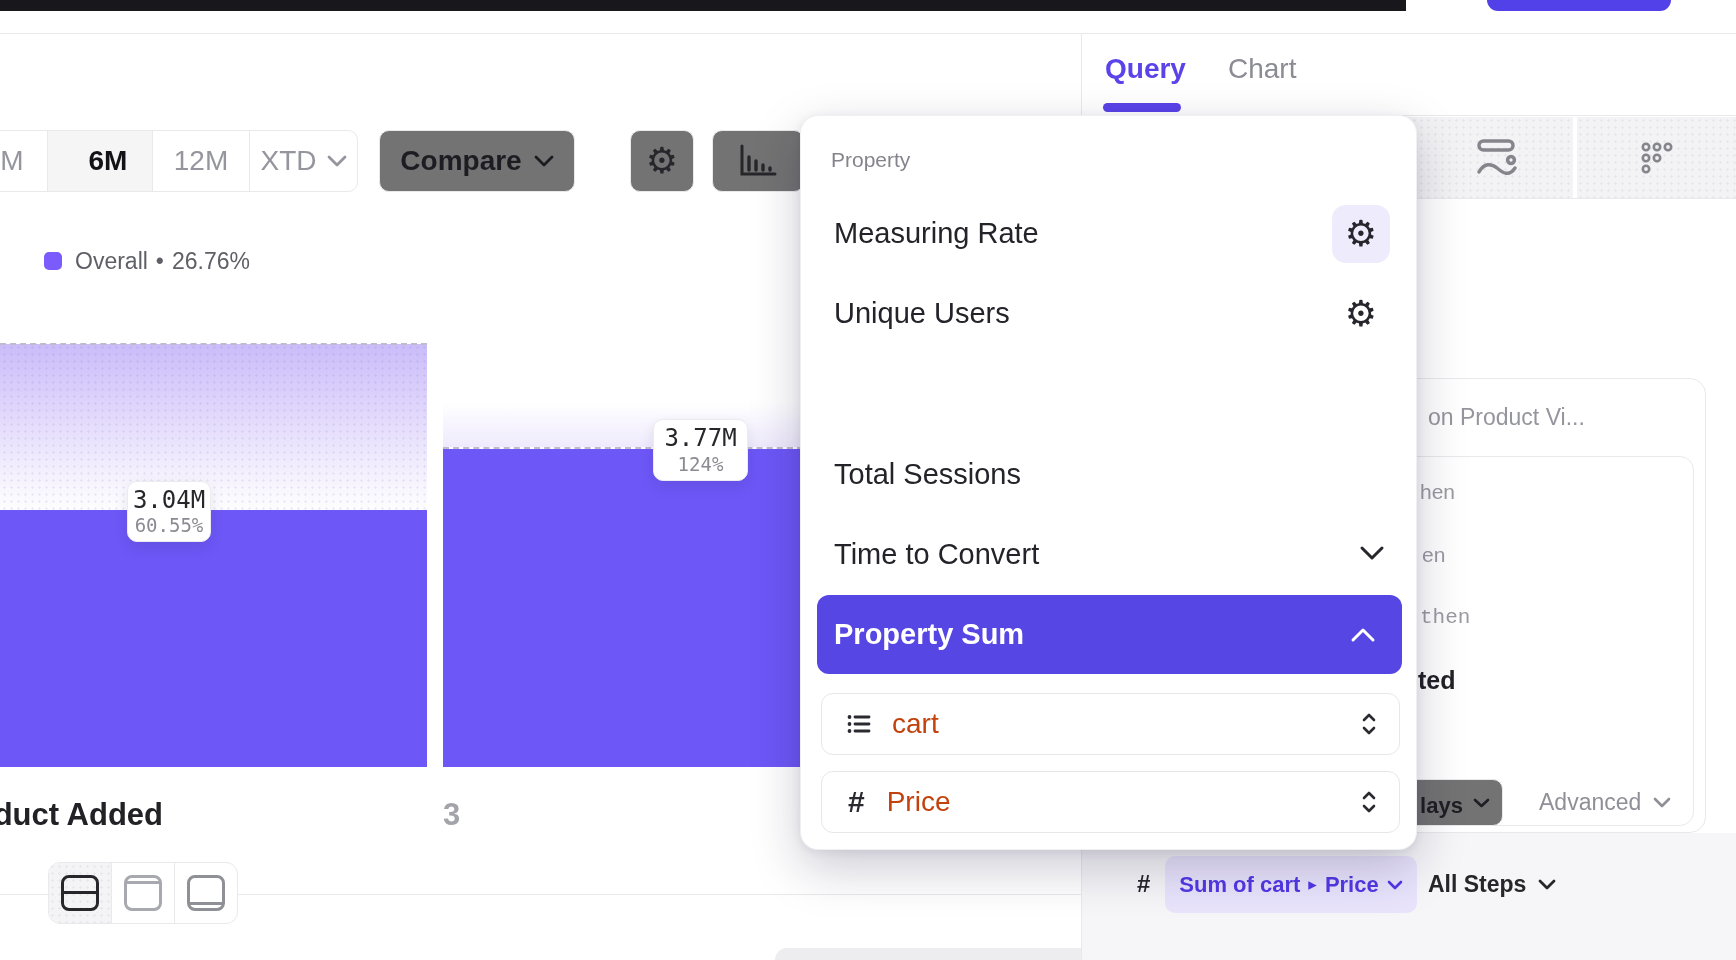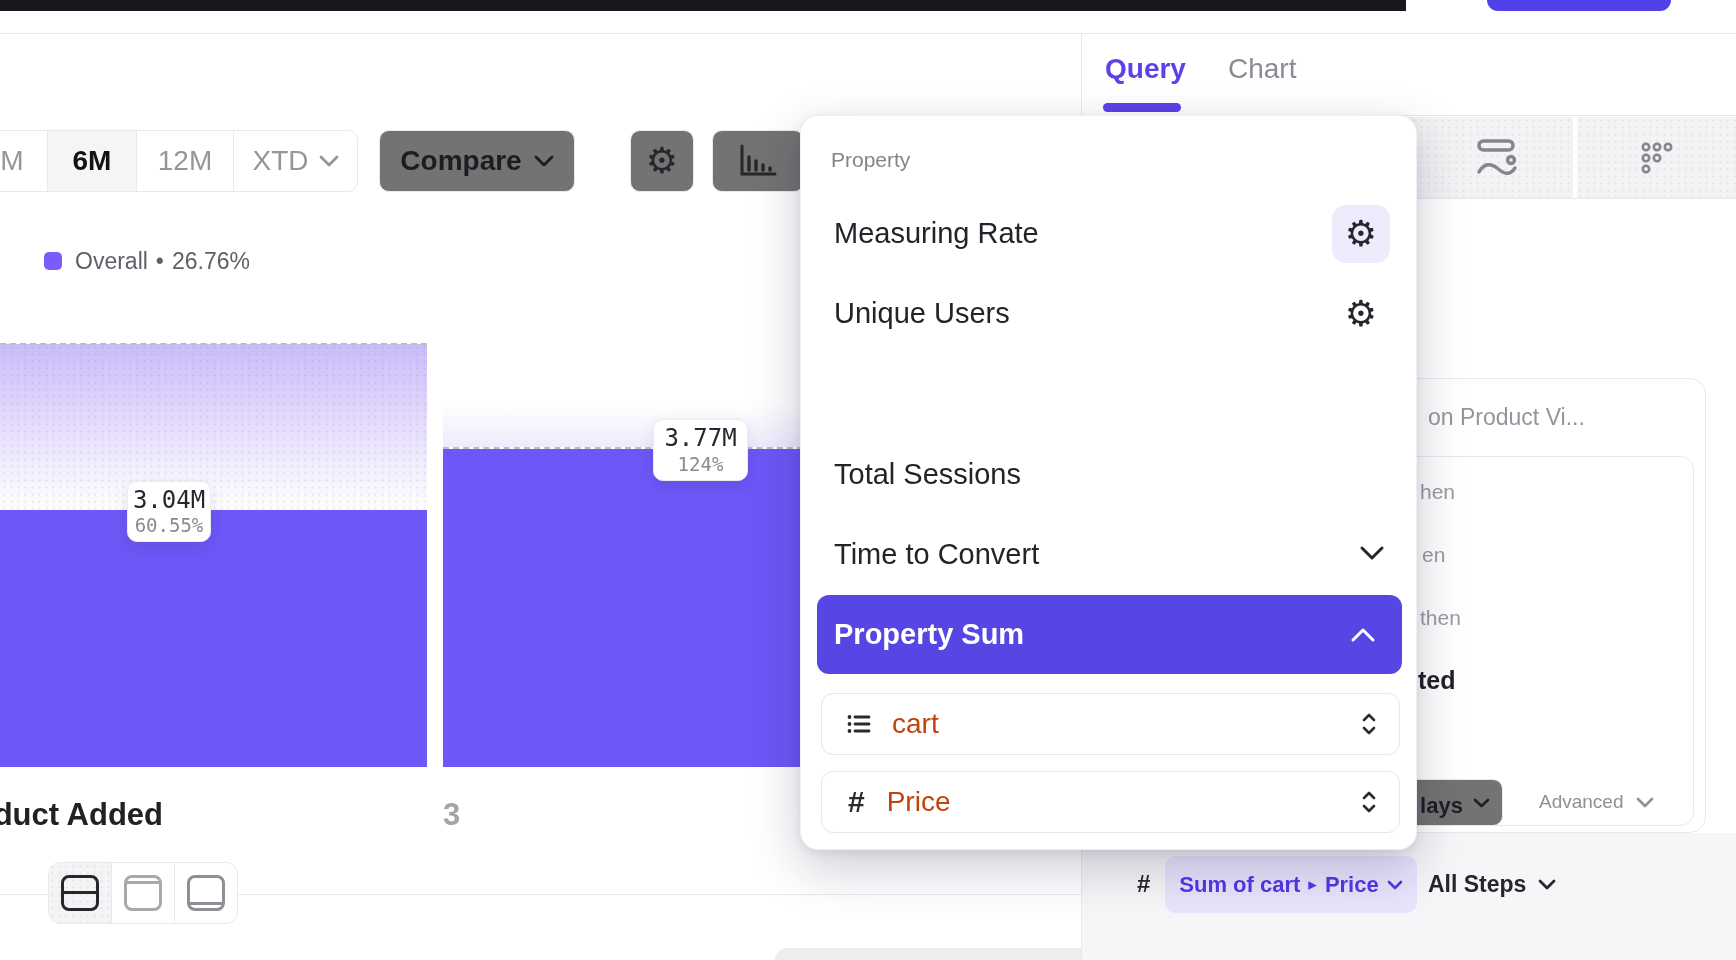--- a/index.html
+++ b/index.html
@@ -3,21 +3,21 @@
 <meta charset="utf-8">
 <style>
   html,body{margin:0;padding:0;background:#fff;}
   #stage{position:relative;width:1736px;height:960px;overflow:hidden;background:#fff;
          font-family:"Liberation Sans",sans-serif;color:#212127;}
   .abs{position:absolute;box-sizing:border-box;}
   .flex{display:flex;align-items:center;}
   .btn{border:1px solid #e9e9ec;border-radius:10px;background:#737373;display:flex;
        align-items:center;justify-content:center;box-sizing:border-box;}
   .tex{background-image:radial-gradient(rgba(98,82,160,0.10) 1.2px,transparent 1.3px);
-       background-size:7px 7px;}
+       background-size:7px 7px;padding-left:16px;}
   .texg{background-image:radial-gradient(rgba(0,0,0,0.05) 1.2px,transparent 1.3px);
        background-size:7px 7px;}
   .mono{font-family:"DejaVu Sans Mono",monospace;}
   .hline{background:#e9e9ec;height:1px;}
   .vline{background:#e9e9ec;width:1px;}
   
   #time-group{left:-24px;top:130px;width:382px;height:62px;border:1px solid #e9e9ec;
               border-radius:10px;display:flex;overflow:hidden;background:#fff;}
   .time-cell{display:flex;align-items:center;justify-content:center;font-size:28px;
              color:#95959d;border-left:1px solid #e9e9ec;gap:10px;}
@@ -186,35 +186,35 @@
     <span>on Product Vi...</span>
   </div>
   <div class="abs" style="left:1110px;top:456px;width:584px;height:370px;border:1px solid #e9e9ec;border-radius:14px;background:#fff;"></div>
 
   <div class="abs" style="left:1420px;top:480px;font-size:21px;color:#9a9aa2;">
     <span>hen</span>
   </div>
   <div class="abs" style="left:1422px;top:543px;font-size:21px;color:#9a9aa2;">
     <span>en</span>
   </div>
-  <div class="abs" style="left:1420px;top:606px;font-size:21px;color:#9a9aa2;">
+  <div class="abs" style="left:1420px;top:606px;font-size:21px;color:#9a9aa2;font-family:Liberation Mono, monospace;">
     <span>then</span>
   </div>
   <div class="abs" style="left:1418px;top:666px;font-size:25px;font-weight:600;color:#212126;">
     <span>ted</span>
   </div>
 
   <div class="abs btn" style="left:1407px;top:779px;width:96px;height:47px;gap:10px;border-radius:10px;">
     <span style="font-size:22px;font-weight:600;color:#1e1e24;margin-top:7px;">lays</span>
     <svg width="17" height="10" viewBox="0 0 17 10">
         <polyline points="2,2 8.5,8 15,2" fill="none" stroke="#1e1e24" stroke-width="2.6" stroke-linecap="round" stroke-linejoin="round"></polyline>
       </svg>
   </div>
   <div class="abs flex" style="left:1539px;top:786px;height:32px;gap:12px;">
-    <span style="font-size:19px;color:#8f8f97;">Advanced</span>
+    <span style="font-size:23px;color:#8f8f97;">Advanced</span>
     <svg width="18" height="11" viewBox="0 0 18 11">
         <polyline points="2,2 9,9 16,2" fill="none" stroke="#8f8f97" stroke-width="2.6" stroke-linecap="round" stroke-linejoin="round"></polyline>
       </svg>
   </div>
 
   <div class="abs" style="left:1082px;top:833px;width:654px;height:127px;background:#f6f6f8;"></div>
   <div class="abs" style="left:1137px;top:870px;font-size:24px;font-weight:600;color:#26262b;">
     <span>#</span>
   </div>
   <div class="abs flex" style="left:1165px;top:856px;width:252px;height:57px;background:#e9e4fc;border-radius:10px;justify-content:center;gap:8px;">

